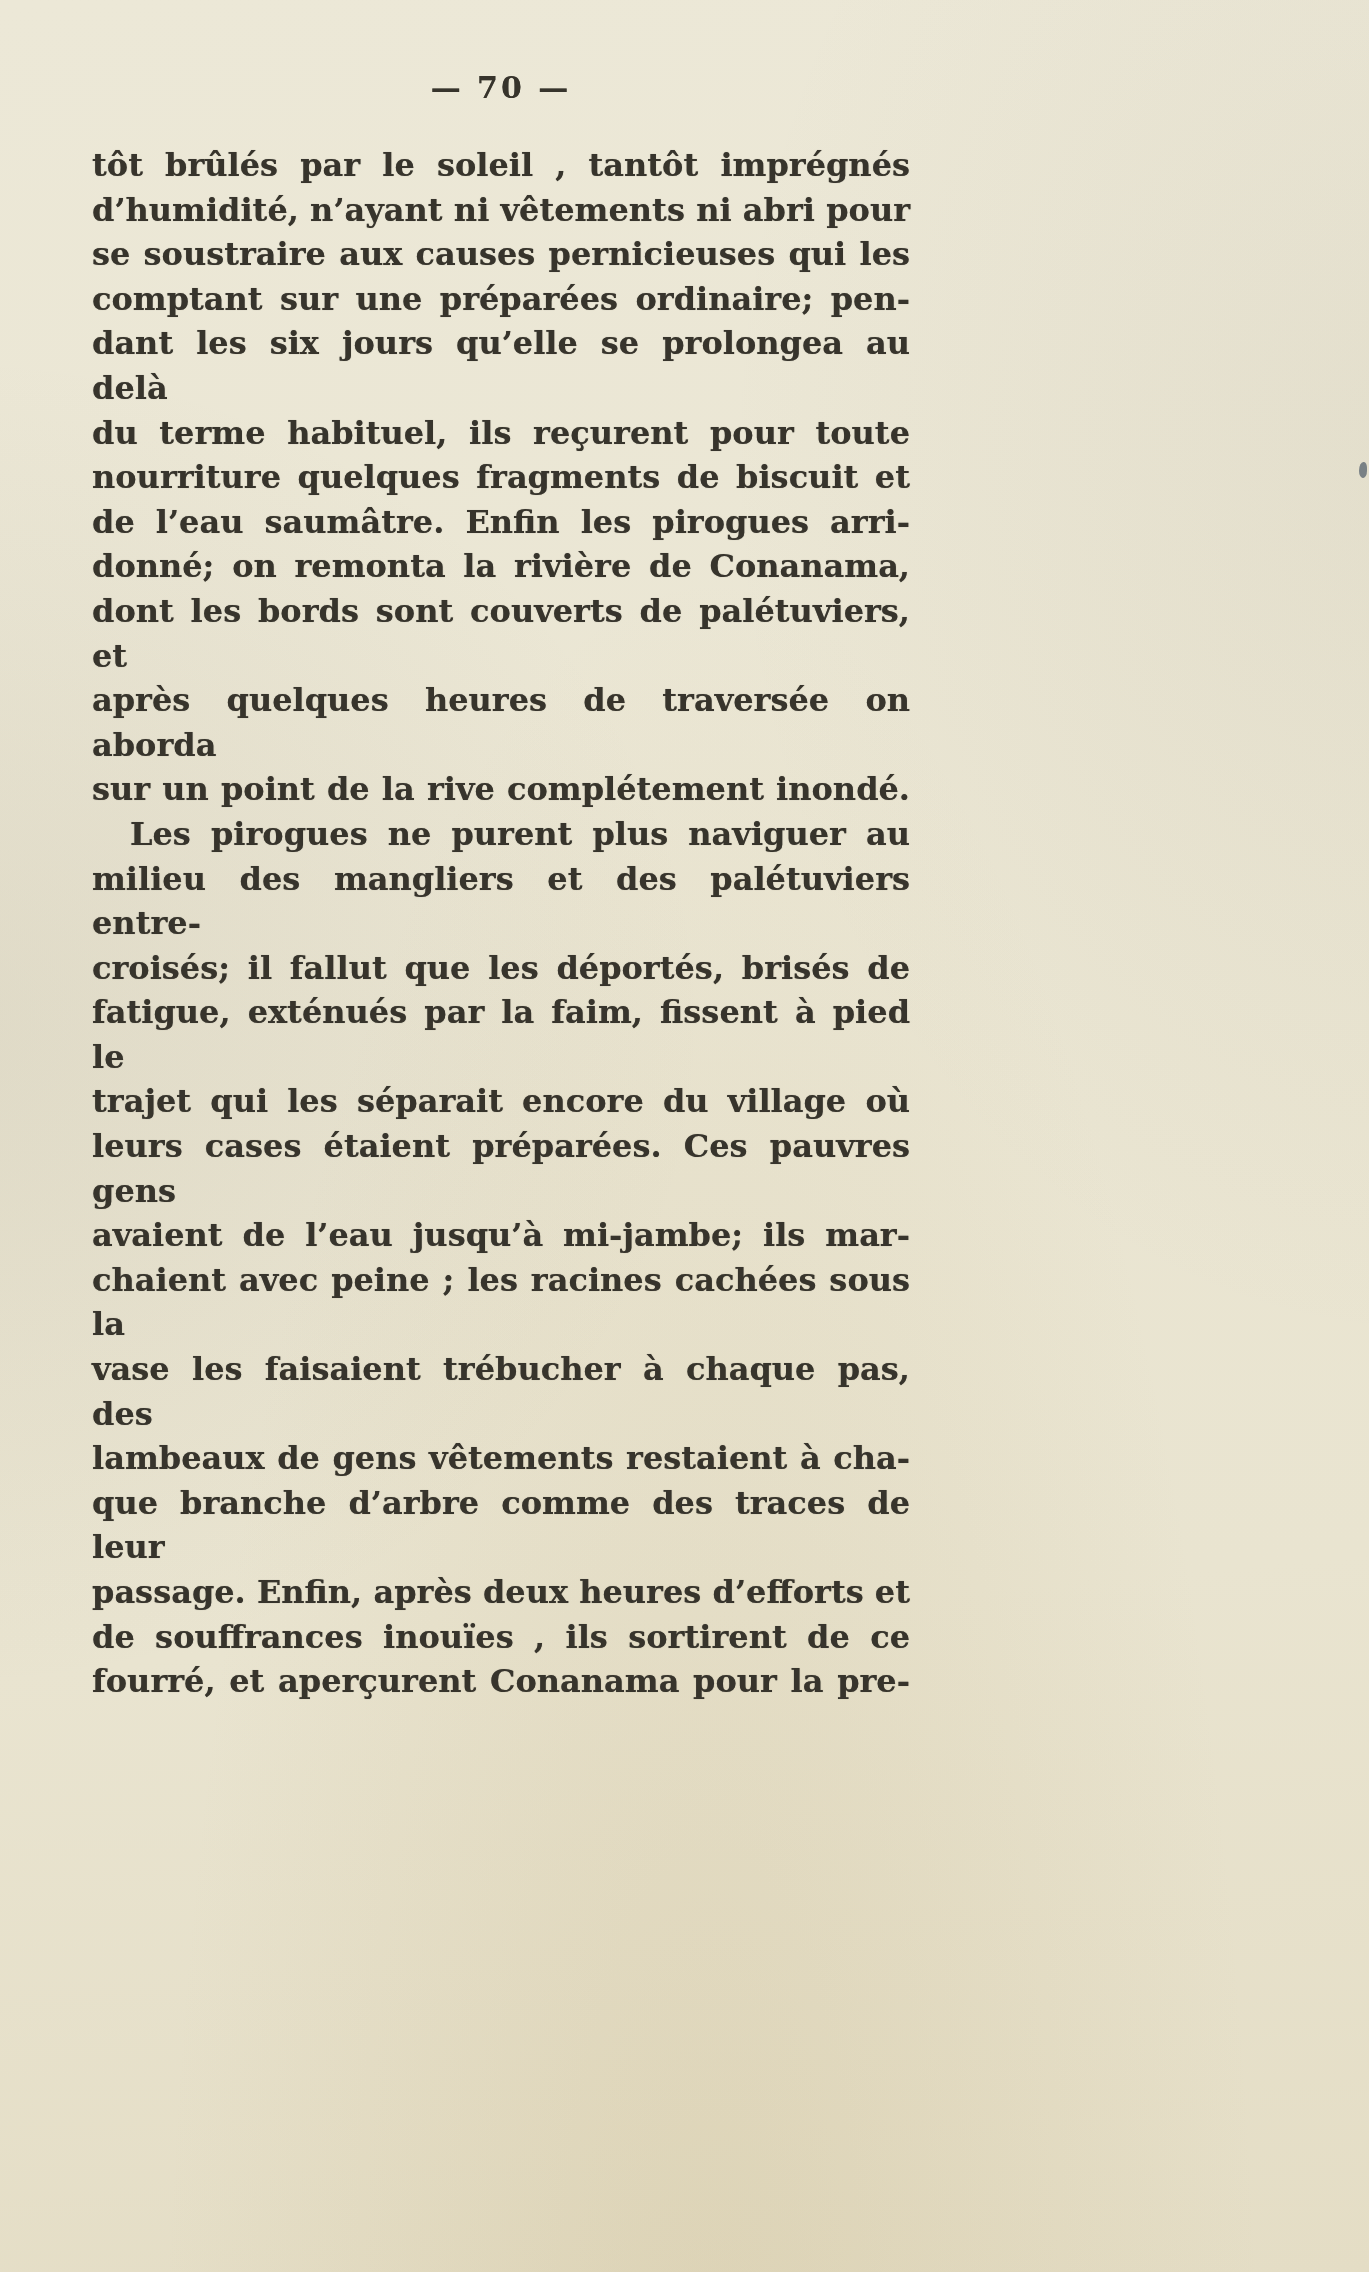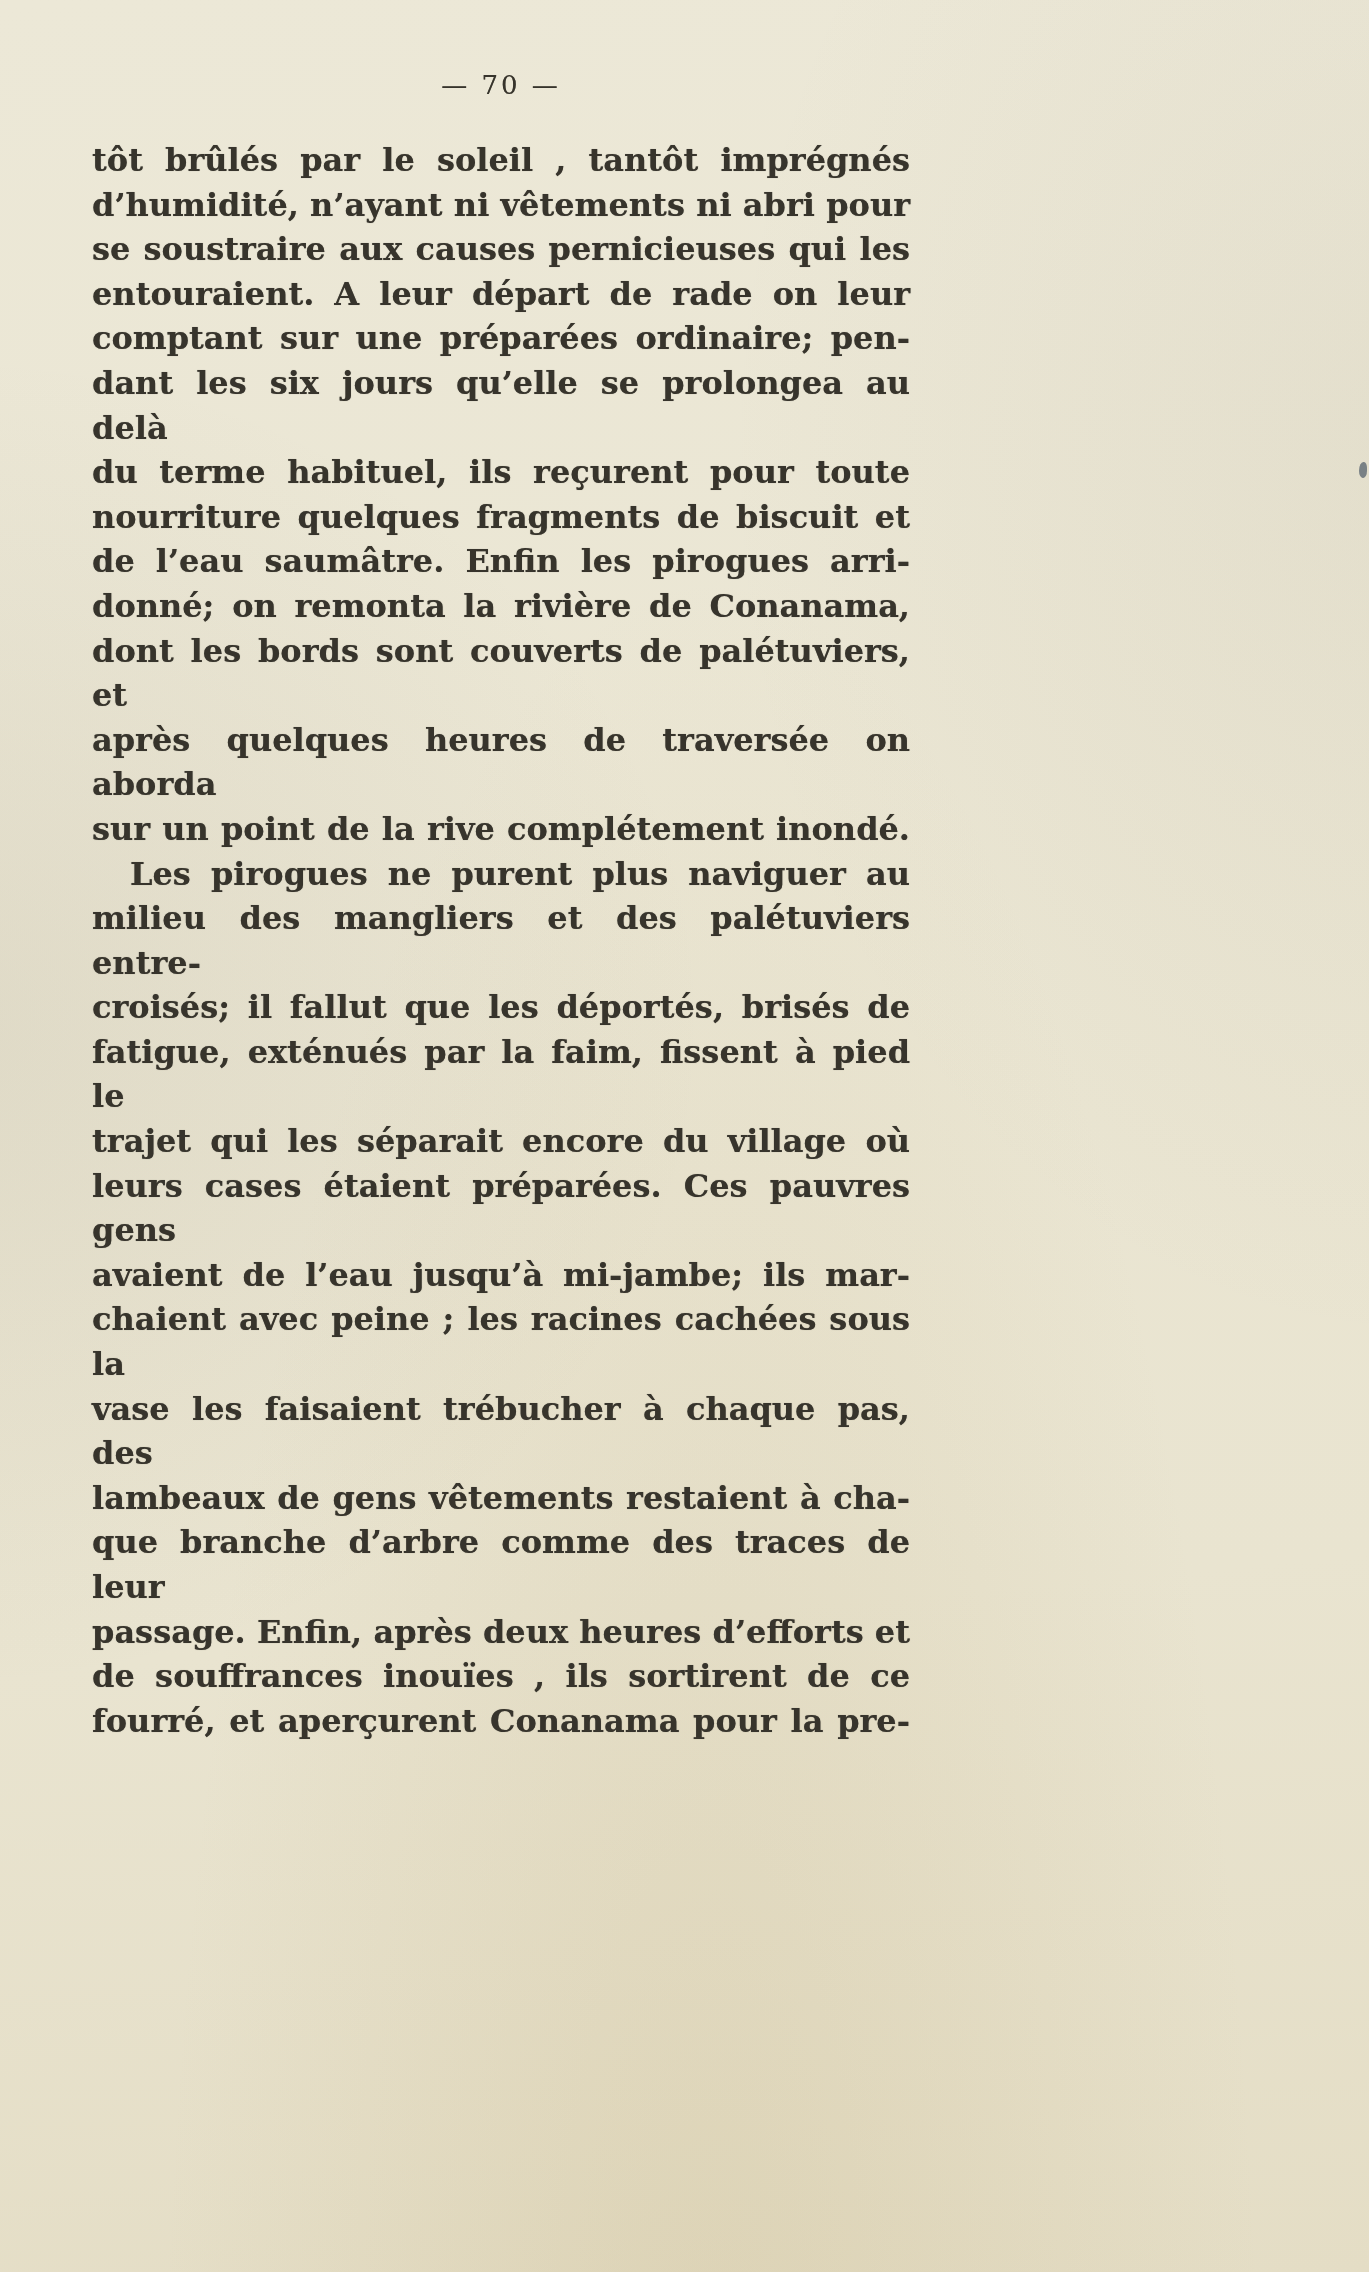--- a/index.html
+++ b/index.html
@@ -24,22 +24,22 @@
       radial-gradient(ellipse at 104% 20%, rgba(125,115,92,0.07), transparent 35%),
       linear-gradient(175deg, var(--paper) 0%, var(--paper2) 70%, var(--paper3) 100%);
     color: var(--ink);
   }
   .content {
     width: 818px;
     margin-left: 92px;
   }
   .page-number {
     text-align: center;
-    font-size: 26px;
-    font-weight: normal;
+    font-size: 30px;
+    font-weight: bold;
     letter-spacing: 3px;
     margin-bottom: 38px;
     color: var(--ink);
     text-shadow: 0 0 0.6px rgba(42,40,32,0.55);
   }
   .paragraph {
     margin: 0;
     font-weight: bold;
   }
   .paragraph.indent .line:first-child {
@@ -68,21 +68,20 @@
 <body>
 
 <div class="page">
   <div class="content">
     <div class="page-number">— 70 —</div>
     <div class="text-block">
         <div class="paragraph">
           <div class="line">tôt brûlés par le soleil , tantôt imprégnés</div>
           <div class="line">d’humidité, n’ayant ni vêtements ni abri pour</div>
           <div class="line">se soustraire aux causes pernicieuses qui les</div>
-          <div class="line">entouraient. A leur départ de rade on leur</div>
           <div class="line">comptant sur une préparées ordinaire; pen-</div>
           <div class="line">dant les six jours qu’elle se prolongea au delà</div>
           <div class="line">du terme habituel, ils reçurent pour toute</div>
           <div class="line">nourriture quelques fragments de biscuit et</div>
           <div class="line">de l’eau saumâtre. Enfin les pirogues arri-</div>
           <div class="line">donné; on remonta la rivière de Conanama,</div>
           <div class="line">dont les bords sont couverts de palétuviers, et</div>
           <div class="line">après quelques heures de traversée on aborda</div>
           <div class="line">sur un point de la rive complétement inondé.</div>
         </div>

